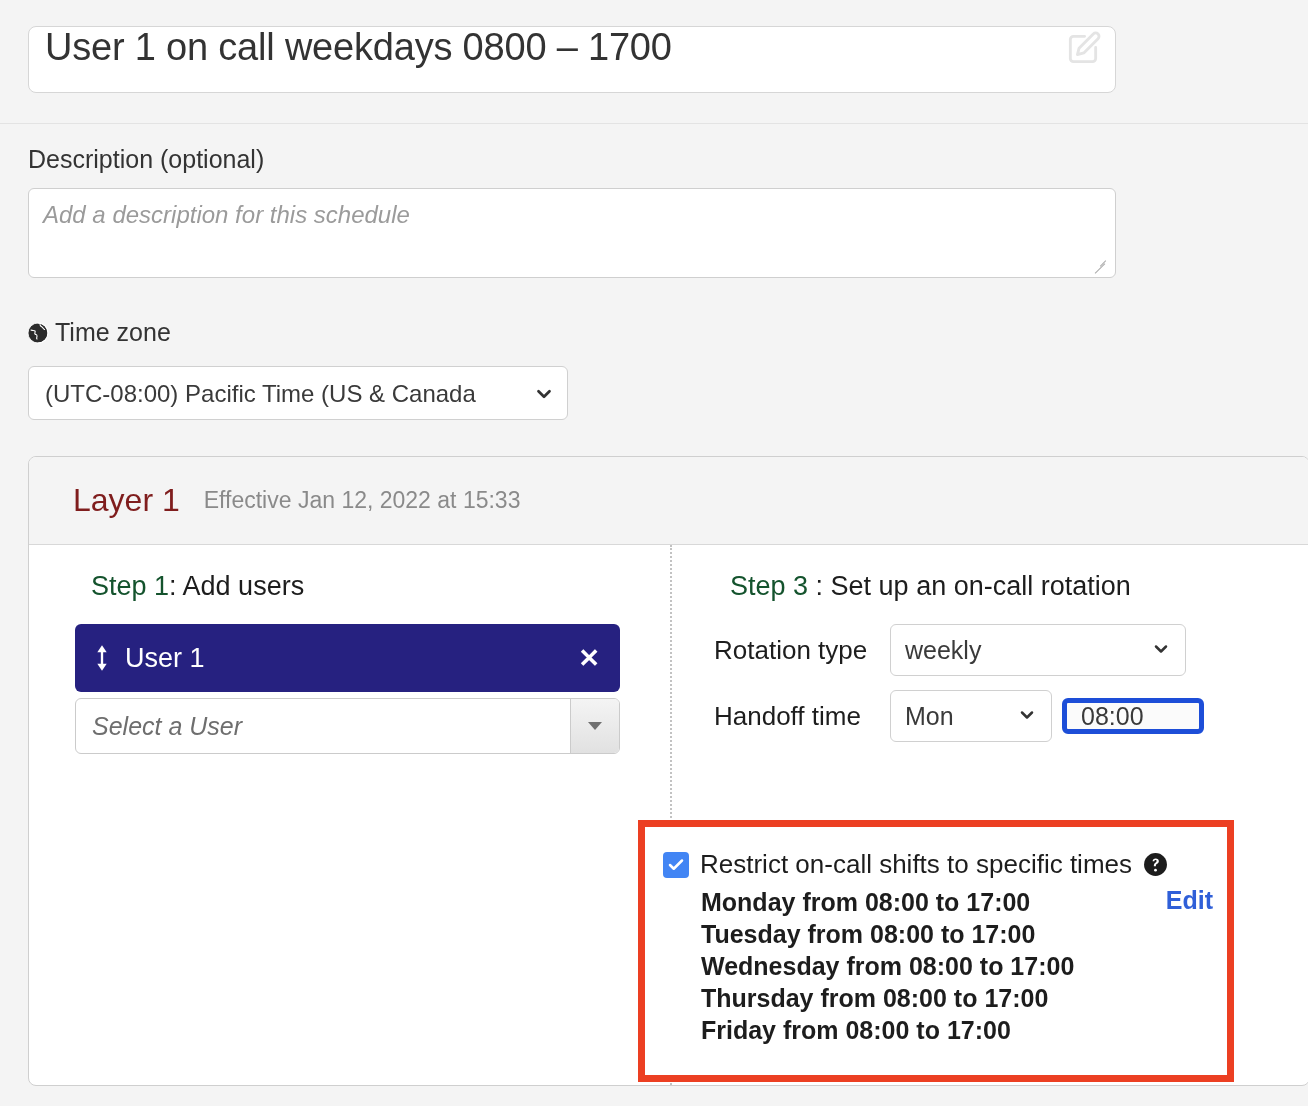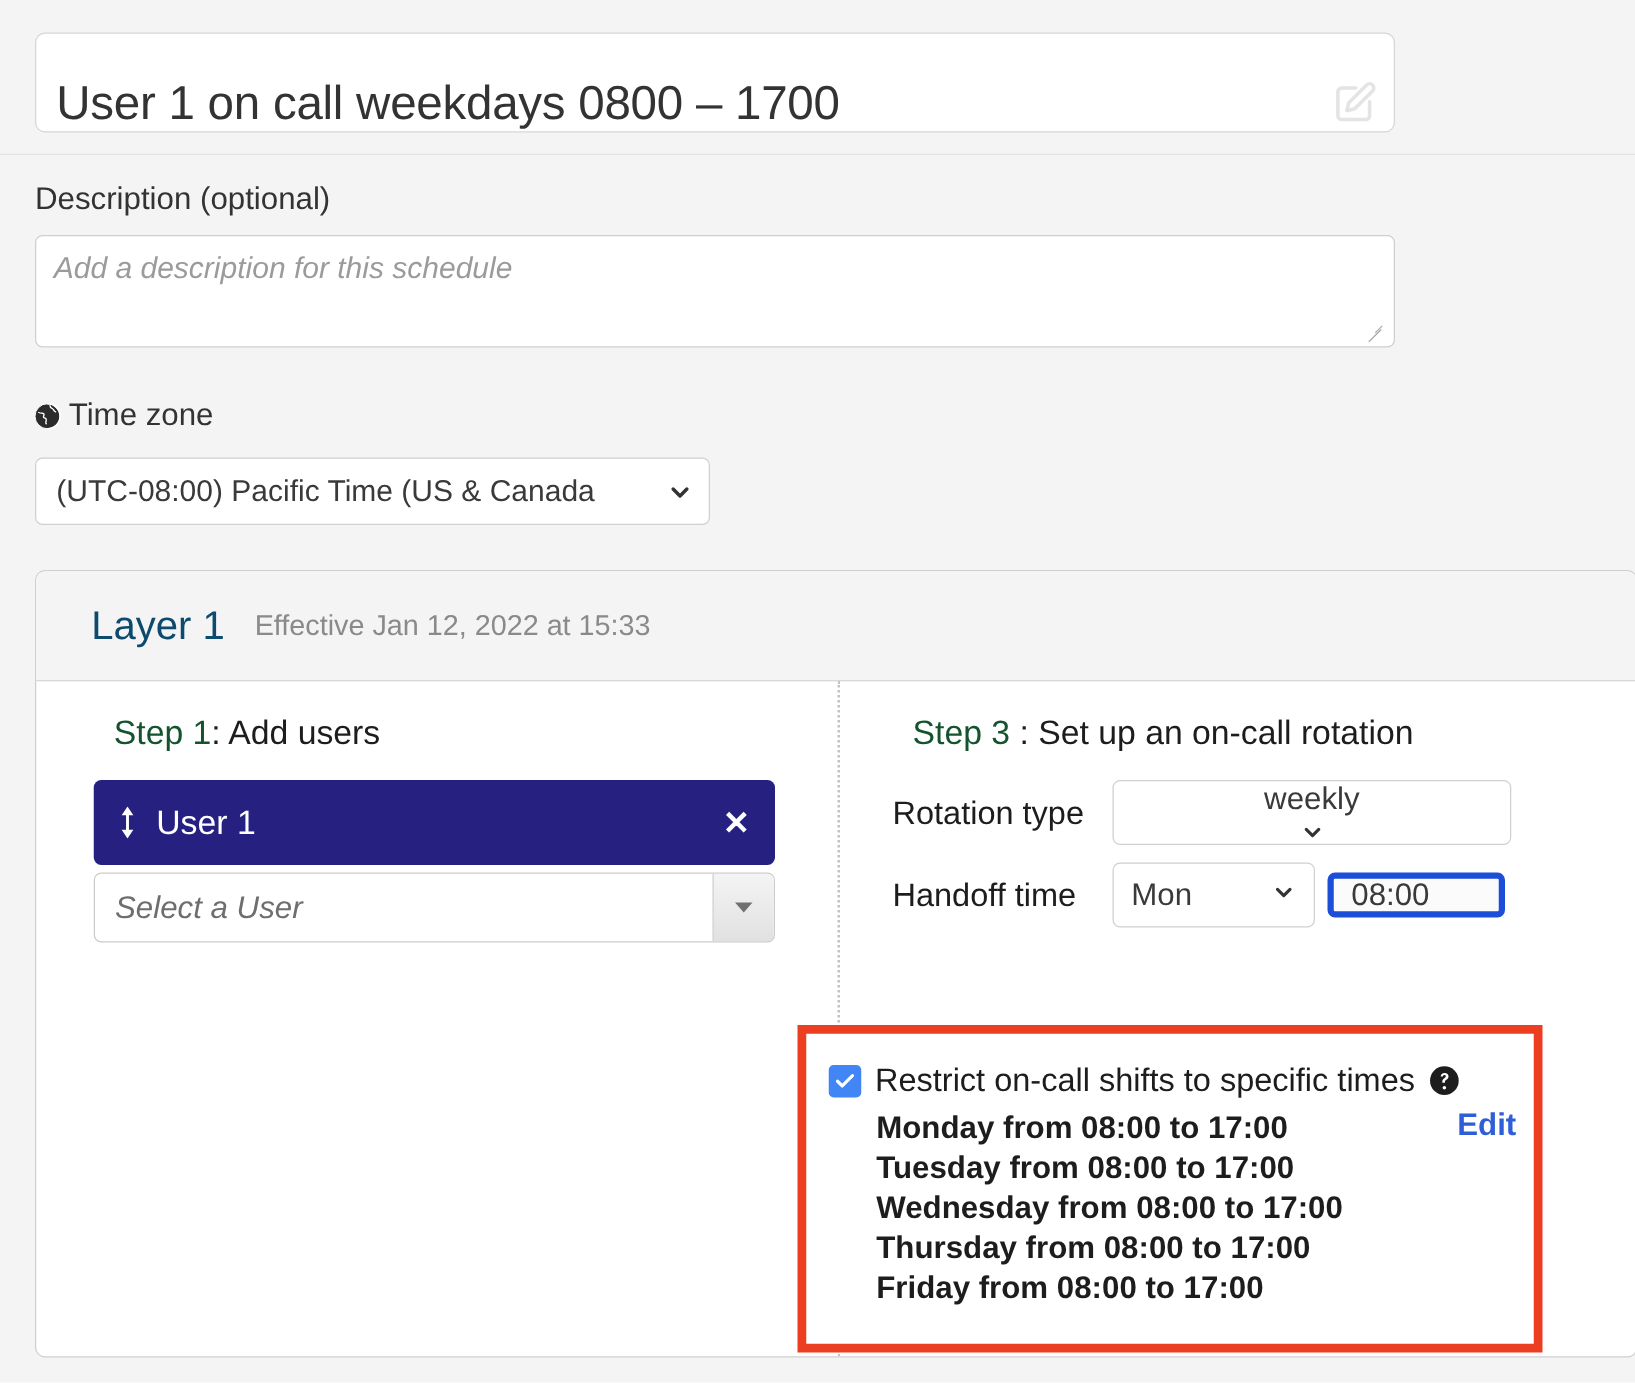--- a/index.html
+++ b/index.html
@@ -15,27 +15,27 @@
     overflow: hidden;
     position: relative;
   }
 
   
   .title-wrap {
     position: absolute;
     left: 28px;
     top: 26px;
     width: 1088px;
-    height: 80px;
+    height: 67px;
     background: #ffffff;
     border: 1px solid #d6d6d6;
     border-radius: 8px;
     box-sizing: border-box;
     display: flex;
-    align-items: flex-end;
+    align-items: flex-start;
     padding: 0 10px 0 16px;
   }
   .title-text {
     flex: 1 1 auto;
     font-size: 38px;
     line-height: 1.1;
     color: #333333;
     letter-spacing: -0.2px;
     white-space: nowrap;
     overflow: hidden;
@@ -167,21 +167,21 @@
     background: #f4f4f4;
     border-bottom: 1px solid #d8d8d8;
     box-sizing: border-box;
     display: flex;
     align-items: center;
     padding-left: 44px;
     gap: 24px;
   }
   .layer-title {
     font-size: 32px;
-    color: #0c4a6e;
+    color: #7f1d1d;
   }
   .layer-effective {
     font-size: 23px;
     color: #8a8a8a;
   }
   .layer-body {
     position: relative;
     height: 540px;
     display: flex;
   }
@@ -298,21 +298,21 @@
     color: #3a3a3a;
     padding: 0 14px;
     -webkit-appearance: none;
     appearance: none;
     outline: none;
     display: flex;
     align-items: center;
     justify-content: space-between;
     cursor: pointer;
   }
-  .sel-rotation { width: 319px; flex-direction: column; }
+  .sel-rotation { width: 296px; }
   .sel-day { width: 162px; }
   .txt-time {
     width: 142px;
     height: 36px;
     border: 5px solid #1d4ed8;
     border-radius: 6px;
     box-sizing: border-box;
     background: #fbfbfb;
     font-family: "Liberation Sans", sans-serif;
     font-size: 25px;

